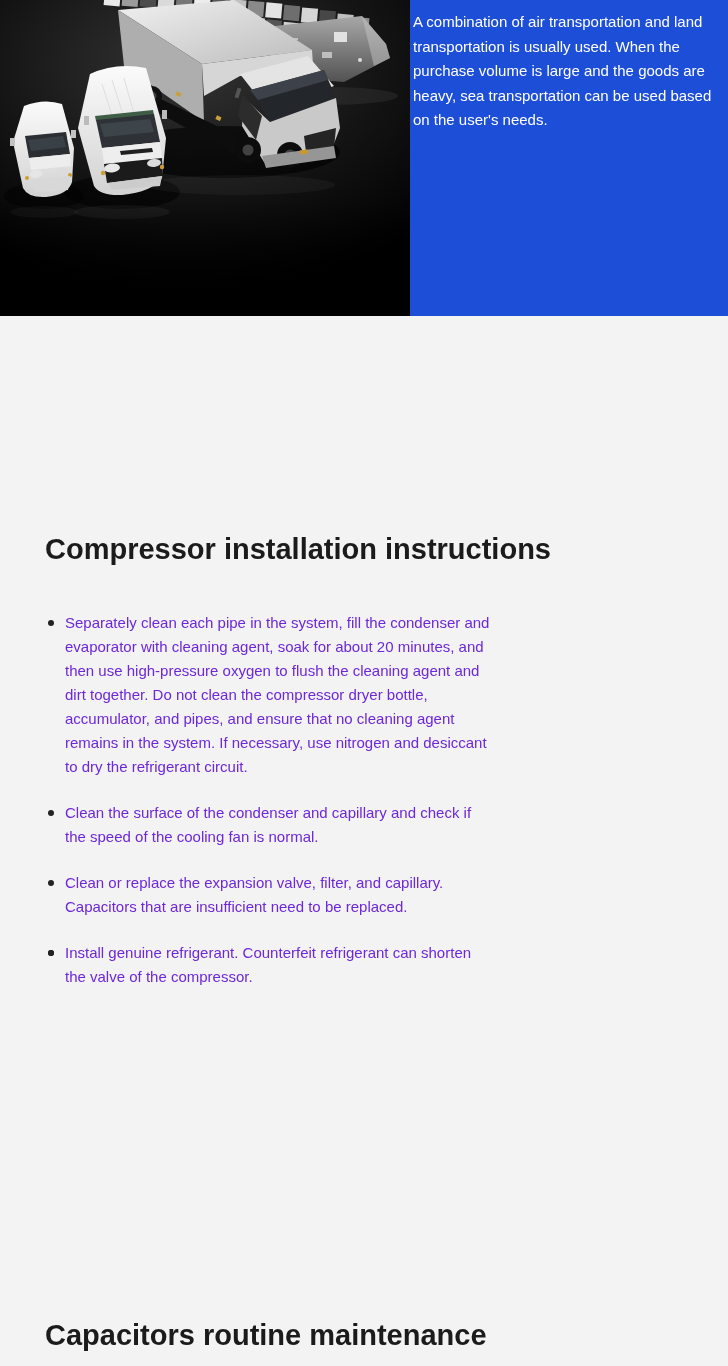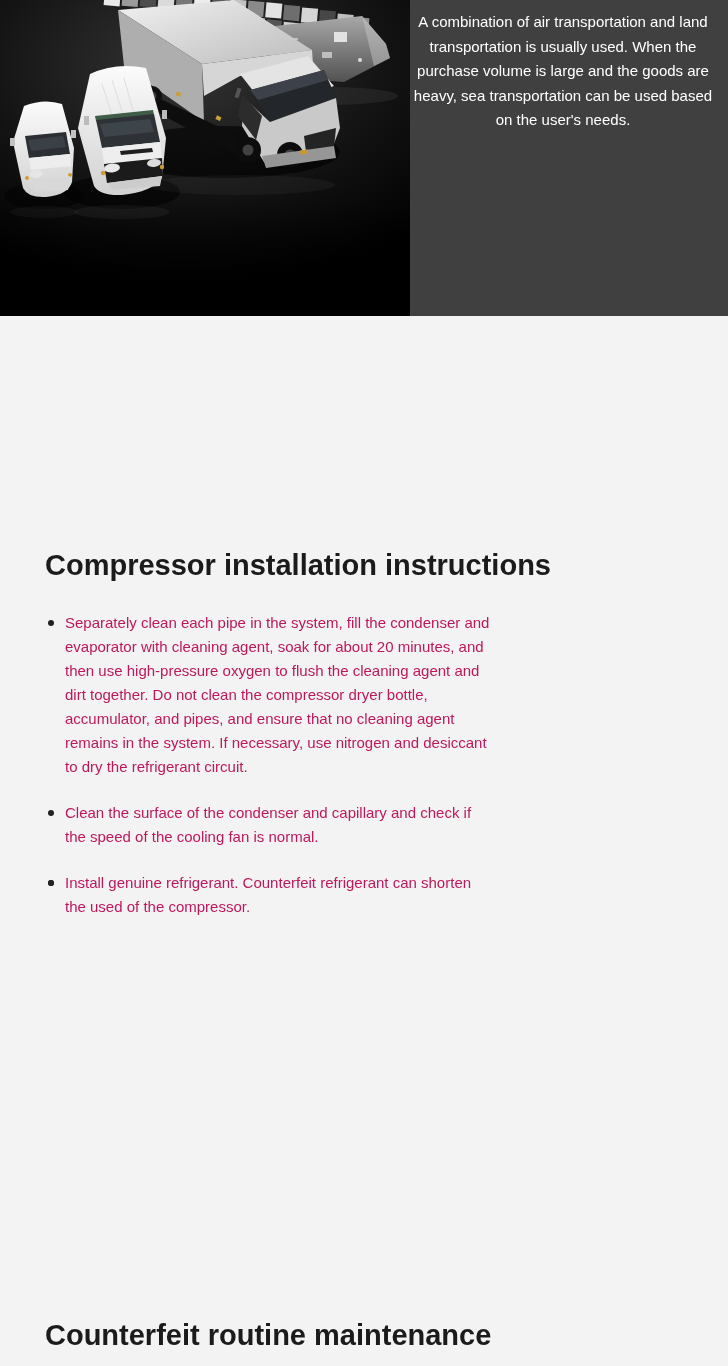--- a/index.html
+++ b/index.html
@@ -11,22 +11,21 @@
     margin: 0 auto;
     background: #f3f3f3;
     overflow: hidden;
     font-family: "Liberation Sans", "DejaVu Sans", sans-serif;
   }
   .hero {
     position: absolute;
     top: 0; left: 0;
     width: 728px;
     height: 316px;
-    background: #404040;
-    text-align: center;
+    background: #1d4ed8;
   }
   .fleet { position: absolute; top: 0; left: 0; display: block; }
   .hero-text {
     position: absolute;
     left: 413px;
     top: 10px;
     width: 300px;
     color: #ffffff;
     font-size: 15px;
     line-height: 24.5px;
@@ -34,36 +33,36 @@
   }
   .section-title {
     position: absolute;
     left: 45px;
     margin: 0;
     font-size: 29px;
     line-height: 32px;
     font-weight: 700;
     color: #1b1b1b;
   }
-  #title-installation { top: 533px; margin-top: 16px; }
+  #title-installation { top: 533px; }
   #title-maintenance { top: 1319px; }
   .bullet-list {
     position: absolute;
     left: 45px;
     top: 611px;
     width: 450px;
     list-style: none;
   }
   .bullet-list li {
     position: relative;
     padding-left: 20px;
     margin-bottom: 22px;
     font-size: 15px;
     line-height: 24px;
-    color: #be185d;
+    color: #6d28d9;
   }
   .bullet-list .dot {
     position: absolute;
     left: 3px;
     top: 9px;
     width: 6px;
     height: 6px;
     border-radius: 50%;
     background: #222;
   }
@@ -213,23 +212,27 @@
       <li>
         <span class="dot"></span>
         <span>Separately clean each pipe in the system, fill the condenser and evaporator with cleaning agent, soak for about 20 minutes, and then use high-pressure oxygen to flush the cleaning agent and dirt together. Do not clean the compressor dryer bottle, accumulator, and pipes, and ensure that no cleaning agent remains in the system. If necessary, use nitrogen and desiccant to dry the refrigerant circuit.</span>
       </li>
       <li>
         <span class="dot"></span>
         <span>Clean the surface of the condenser and capillary and check if the speed of the cooling fan is normal.</span>
       </li>
       <li>
         <span class="dot"></span>
-      </li>
-      <li>
-        <span class="dot"></span>
-        <span>Install genuine refrigerant. Counterfeit refrigerant can shorten the used of the compressor.</span>
+        <span>Clean or replace the expansion valve, filter, and capillary. Capacitors that are insufficient need to be replaced.</span>
+      </li>
+      <li>
+        <span class="dot"></span>
+      </li>
+      <li>
+        <span class="dot"></span>
+        <span>Install genuine refrigerant. Counterfeit refrigerant can shorten the valve of the compressor.</span>
       </li>
     </ul>
 
-    <h2 class="section-title" id="title-maintenance">Counterfeit routine maintenance</h2>
+    <h2 class="section-title" id="title-maintenance">Capacitors routine maintenance</h2>
   </main>
 
 </div>
 
 </body></html>

